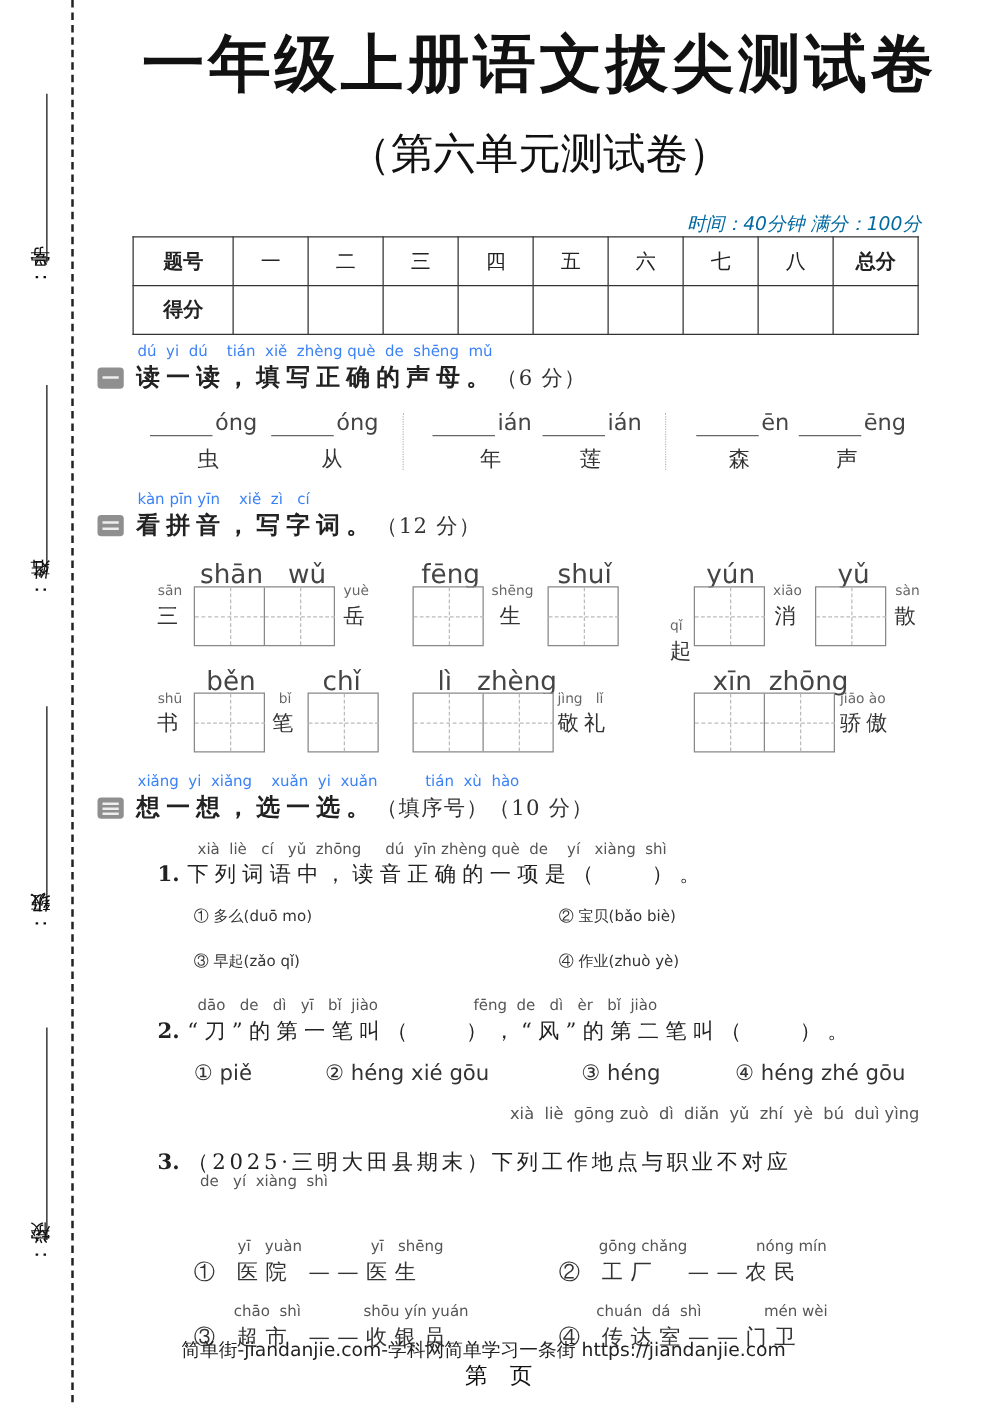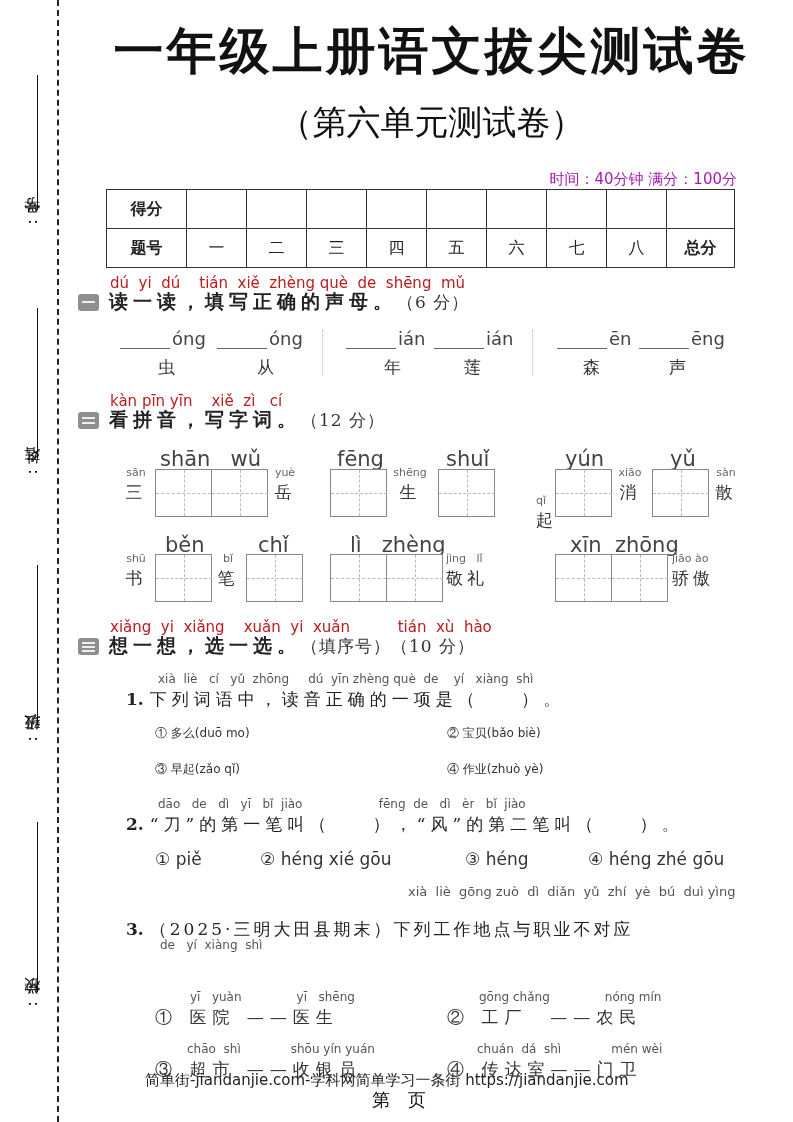--- a/index.html
+++ b/index.html
@@ -9,32 +9,32 @@
   
   .binding-line { position: absolute; left: 57px; top: 0; height: 1122px; border-left: 2px dashed #222; }
   .margin-field { position: absolute; left: 16px; width: 26px; }
   .margin-field .rule { position: absolute; left: 21px; width: 0; border-left: 1.5px solid #111; }
   .margin-field .label { position: absolute; left: 6px; writing-mode: vertical-rl; transform: rotate(180deg); font-size: 16px; color: #111; font-family: "DejaVu Sans", sans-serif; letter-spacing: 1px; }
 
   
   .title { position: absolute; left: 70px; width: 723px; top: 18px; text-align: center; font-size: 50px; font-weight: bold; letter-spacing: 3px; font-family: "DejaVu Sans", sans-serif; color: #111; }
   .subtitle { position: absolute; left: 70px; width: 723px; top: 100px; text-align: center; font-size: 34px; font-family: "DejaVu Sans", sans-serif; color: #111; }
 
-  .meta { position: absolute; right: 56px; top: 170px; font-size: 15px; color: #a21caf; }
+  .meta { position: absolute; right: 56px; top: 170px; font-size: 15px; color: #0369a1; font-style: italic; }
 
   
   .score-table { position: absolute; left: 106px; top: 189px; border-collapse: collapse; }
   .score-table td { border: 1.2px solid #333; height: 39px; text-align: center; font-size: 16px; font-family: "DejaVu Serif", serif; color: #222; }
   .score-table td.w0 { width: 80px; font-family: "DejaVu Sans", sans-serif; font-weight: bold; }
   .score-table td.wn { width: 60px; }
   .score-table td.wl { width: 68px; font-family: "DejaVu Sans", sans-serif; font-weight: bold; }
 
   
   .sec { position: absolute; left: 78px; }
-  .sec .py { font-size: 15px; color: #b91c1c; margin-left: 32px; height: 15px; white-space: pre; font-family: "DejaVu Sans", sans-serif; }
+  .sec .py { font-size: 12px; color: #3b82f6; margin-left: 32px; height: 15px; white-space: pre; font-family: "DejaVu Sans", sans-serif; }
   .sec .row { display: flex; align-items: center; }
   .sec .badge { width: 21px; height: 17px; background: #8f8f8f; border-radius: 3px; margin-right: 10px; position: relative; }
   .sec .badge::after { content: ""; position: absolute; left: 4px; right: 4px; top: 7px; height: 2px; background: #eee; }
   .sec .badge.b2::after { top: 5px; box-shadow: 0 5px 0 #eee; }
   .sec .badge.b3::after { top: 4px; box-shadow: 0 4px 0 #eee, 0 8px 0 #eee; }
   .sec .htext { font-size: 19px; font-weight: bold; letter-spacing: 5px; font-family: "DejaVu Sans", sans-serif; color: #222; }
   .sec .score { font-size: 17px; font-family: "DejaVu Serif", serif; color: #333; letter-spacing: 1px; font-weight: normal; }
 
   
   .s1 { position: absolute; top: 328px; left: 120px; width: 640px; height: 52px; }
@@ -92,43 +92,43 @@
   <div class="label" style="top:178px;">学校:</div>
 </div>
 
 <div class="title">一年级上册语文拔尖测试卷</div>
 <div class="subtitle">（第六单元测试卷）</div>
 <div class="meta">时间：40分钟  满分：100分</div>
 
 <table class="score-table">
   <tbody>
       <tr>
-    <td class="w0">得分</td>
-    <td></td>
-    <td></td>
-    <td></td>
-    <td></td>
-    <td></td>
-    <td></td>
-    <td></td>
-    <td></td>
-    <td></td>
-  </tr>
-  <tr>
     <td class="w0">题号</td>
     <td class="wn">一</td>
     <td class="wn">二</td>
     <td class="wn">三</td>
     <td class="wn">四</td>
     <td class="wn">五</td>
     <td class="wn">六</td>
     <td class="wn">七</td>
     <td class="wn">八</td>
     <td class="wl">总分</td>
   </tr>
+  <tr>
+    <td class="w0">得分</td>
+    <td></td>
+    <td></td>
+    <td></td>
+    <td></td>
+    <td></td>
+    <td></td>
+    <td></td>
+    <td></td>
+    <td></td>
+  </tr>
 </tbody>
   </table>
 
 <div class="sec" style="top:274px;">
   <div class="py">dú  yi  dú    tián  xiě  zhèng què  de  shēng  mǔ</div>
   <div class="row">
     <span class="badge"></span>
     <span class="htext">读一读，填写正确的声母。</span>
     <span class="score">（6 分）</span>
   </div>

